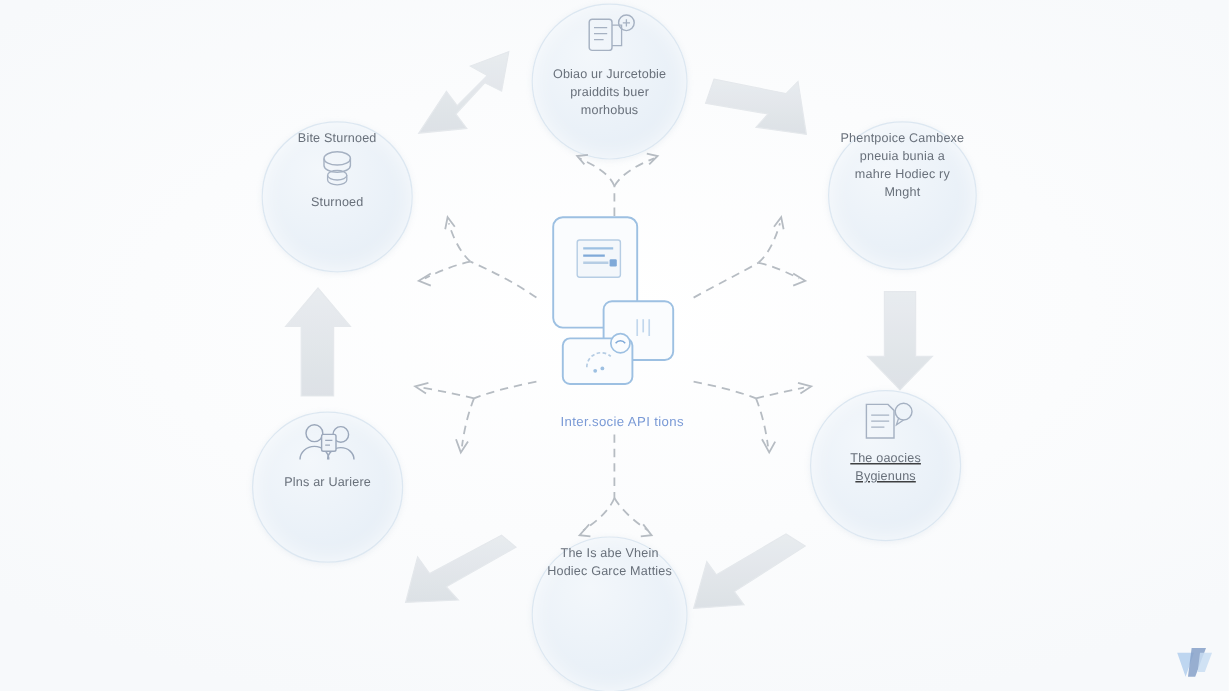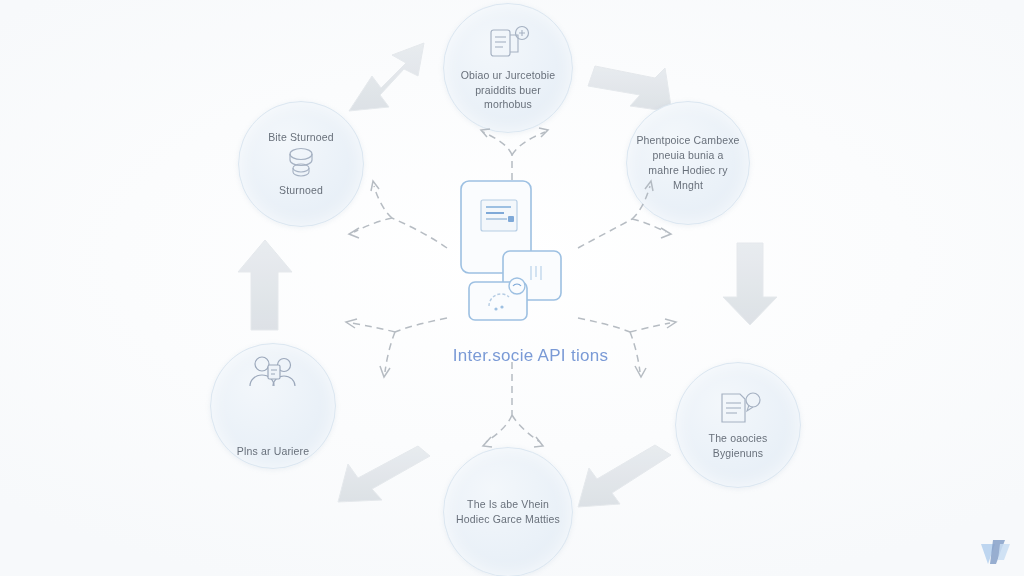--- a/index.html
+++ b/index.html
@@ -20,52 +20,52 @@
   }
 
   
   .node{
     position:absolute;
     border-radius:50%;
     background:radial-gradient(circle at 38% 32%, #f3f7fb 0%, #eaf1f8 55%, #e3ecf5 100%);
     border:1px solid #dce7f1;
     box-shadow:0 1px 5px rgba(140,160,185,.13), inset 0 0 18px rgba(255,255,255,.75);
     display:flex;flex-direction:column;
-    align-items:center;justify-content:center;
+    align-items:center;
     box-sizing:border-box;
     padding:6px;
   }
   .node .label{
     color:#5d6570;
     text-align:center;
     font-size:10.5px;
     line-height:1.42;
     letter-spacing:.15px;
     filter:blur(.32px);
     opacity:.92;
     max-width:104px;
     word-wrap:break-word;
   }
   .node .icon{opacity:.75;filter:blur(.18px);}
 
   
   #node-top      {left:443px;top:3px;   width:130px;height:130px;}
-  #node-upper-left{left:238px;top:101px;width:126px;height:126px;}
-  #node-upper-right{left:626px;top:101px;width:124px;height:124px;}
-  #node-lower-left{left:210px;top:343px;width:126px;height:126px;gap:47px;}
-  #node-lower-right{left:675px;top:362px;width:126px;height:126px;}
+  #node-upper-left{left:218px;top:101px;width:126px;height:126px;}
+  #node-upper-right{left:690px;top:101px;width:124px;height:124px;}
+  #node-lower-left{left:210px;top:343px;width:126px;height:126px;}
+  #node-lower-right{left:675px;top:325px;width:126px;height:126px;text-decoration:underline;}
   #node-bottom   {left:443px;top:447px; width:130px;height:130px;}
 
   
   #hub{position:absolute;left:455px;top:178px;width:115px;height:148px;}
   #hub-label{
-    position:absolute;left:428px;top:346px;width:205px;
+    position:absolute;left:416px;top:346px;width:205px;
     text-align:center;
     color:#7a9ad6;
-    font-size:17px;
+    font-size:11px;
     letter-spacing:.3px;
     filter:blur(.3px);
   }
 
   
   .layer{position:absolute;inset:0;width:1024px;height:576px;pointer-events:none;}
   .layer.arrows{opacity:.88;}
 
   
   #watermark{

